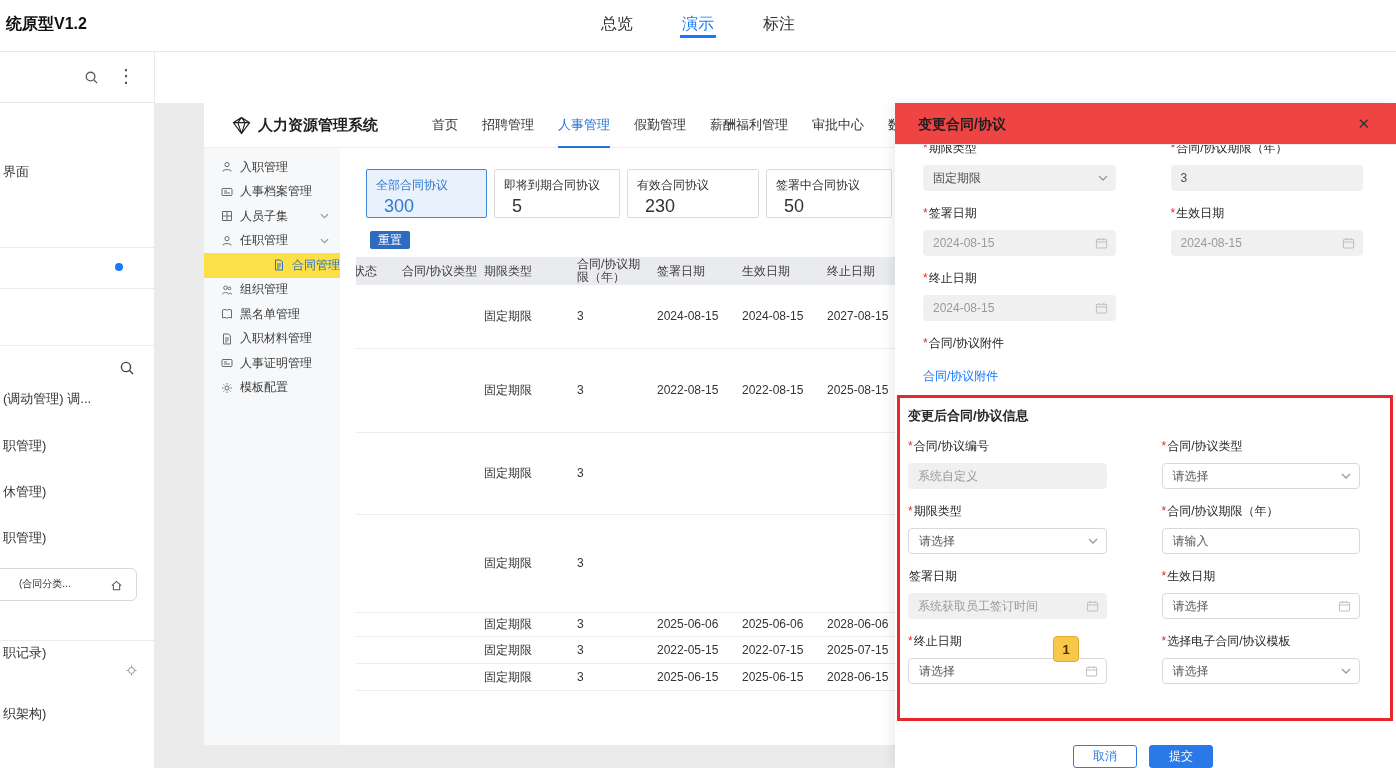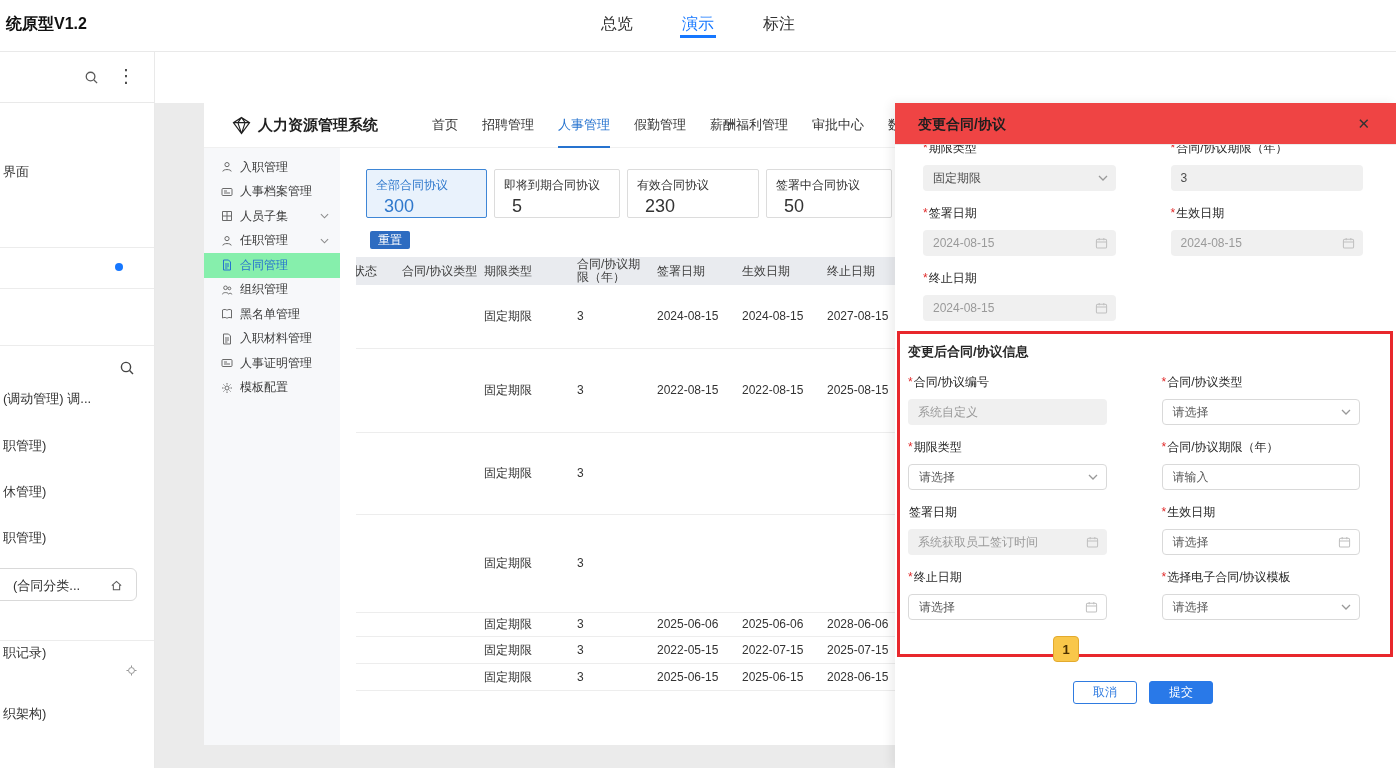--- a/index.html
+++ b/index.html
@@ -16,37 +16,37 @@
   
   .sidebar { position:absolute; left:0; top:52px; width:155px; height:716px; background:#fff; border-right:1px solid #e9e9e9; overflow:hidden; z-index:10; }
   .sb-tools { position:absolute; left:0; top:0; width:155px; height:51px; border-bottom:1px solid #e9e9e9; }
   .sb-search { position:absolute; left:84px; top:18px; cursor:pointer; }
   .sb-kebab { position:absolute; left:117px; top:13px; font-size:18px; color:#444; cursor:pointer; }
   .sb-item { position:absolute; left:3px; font-size:13px; color:#333; white-space:nowrap; cursor:pointer; }
   .sb-line { position:absolute; left:0; width:155px; border-top:1px solid #ececec; }
   .sb-dot { position:absolute; left:115px; top:211px; width:8px; height:8px; border-radius:50%; background:#1677ff; }
   .sb-search2 { position:absolute; left:119px; top:308px; cursor:pointer; }
   .sb-pill { position:absolute; left:-28px; top:516px; width:165px; height:33px; border:1px solid #d9d9d9; border-radius:6px; }
-  .sb-pill .sb-pill-text { position:absolute; left:40px; top:8px; font-size:13px; color:#333; white-space:nowrap; }
+  .sb-pill .sb-pill-text { position:absolute; left:46px; top:8px; font-size:10px; color:#333; white-space:nowrap; }
   .sb-pill .sb-home { position:absolute; right:13px; top:9px; }
   .sb-target { position:absolute; left:126px; top:610px; }
 
   
   .canvas { position:absolute; left:155px; top:103px; width:1241px; height:665px; background:#ebebeb; }
   .mockup { position:absolute; left:49px; top:0; width:770px; height:642px; background:#fff; }
   .mk-head { position:absolute; left:0; top:0; right:0; height:45px; border-bottom:1px solid #f0f0f0; background:#fff;padding-left:46px; }
   .mk-logo { position:absolute; left:28px; top:13px; }
   .mk-title { position:absolute; left:54px; top:13px; font-size:15px; font-weight:bold; color:#1f1f1f; white-space:nowrap; }
   .mk-nav { position:absolute; left:228px; top:0; height:45px; display:flex; gap:24px; }
   .mk-nav-item { font-size:13px; color:#333; display:flex; align-items:center; border-bottom:2px solid transparent; cursor:pointer; white-space:nowrap; }
   .mk-nav-item.active { color:#2673cf; border-bottom-color:#2673cf; }
   .mk-menu { position:absolute; left:0; top:45px; bottom:0; width:136px; background:#f7f8fa; padding-top:7px; }
   .mk-mi { height:24.5px; display:flex; align-items:center; gap:7px; padding-left:17px; font-size:12px; color:#3a3a3a; cursor:pointer; }
   .mk-mi .mi-icon { display:flex; color:#6b6b6b; }
-  .mk-mi.active { background:#86efac; color:#2673cf; }
+  .mk-mi.active { background:#fde047; color:#2673cf;justify-content:flex-end; }
   .mk-mi.active .mi-icon { color:#2673cf; }
   .mi-chev { margin-left:auto; margin-right:11px; display:flex; }
   .mk-content { position:absolute; left:136px; top:45px; right:0; bottom:0; background:#fff; padding:21px 0 4px 16px; }
   .cards { display:flex; gap:7px; margin-left:10px; }
   .card { width:126px; height:49px; border:1px solid #dcdcdc; border-radius:2px; background:#fff; cursor:pointer; }
   .card.active { border:1px solid #3e86d6; background:#e9f2fc; }
   .card-label { font-size:12px; color:#333; margin:7px 0 2px 9px; white-space:nowrap; }
   .card-value { font-size:18px; color:#333; margin-left:17px; }
   .card.active .card-label, .card.active .card-value { color:#2f78cc; }
   .reset-btn { width:40px; height:18px; margin:13px 0 0 14px; background:#2d6cc1; color:#fff; font-size:12px; line-height:18px; text-align:center; border-radius:2px; cursor:pointer; }
@@ -427,20 +427,24 @@
                 <svg width="13" height="13" viewBox="0 0 14 14">
                   <rect x="1.5" y="3" width="11" height="9.5" rx="1.5" fill="none" stroke="#bfbfbf" stroke-width="1.1"></rect>
                   <path d="M1.5 6 H12.5 M4.5 1.5 V4 M9.5 1.5 V4" stroke="#bfbfbf" stroke-width="1.1" fill="none"></path>
                 </svg>
               </span>
             </div>
         </div>
         <div></div>
       </div>
 
+      <div class="field" style="margin-top:14px;">
+        <div class="flabel"><span class="req">*</span><span>合同/协议附件</span></div>
+        <span class="link" style="margin-top:8px;">合同/协议附件</span>
+      </div>
 
       <div class="red-box">
         <div class="rb-title">变更后合同/协议信息</div>
         <div class="fgrid">
           <div class="field">
             <div class="flabel"><span class="req">*</span><span>合同/协议编号</span></div>
             <div class="ctrl gray">
                 <span>系统自定义</span>
               </div>
           </div>

